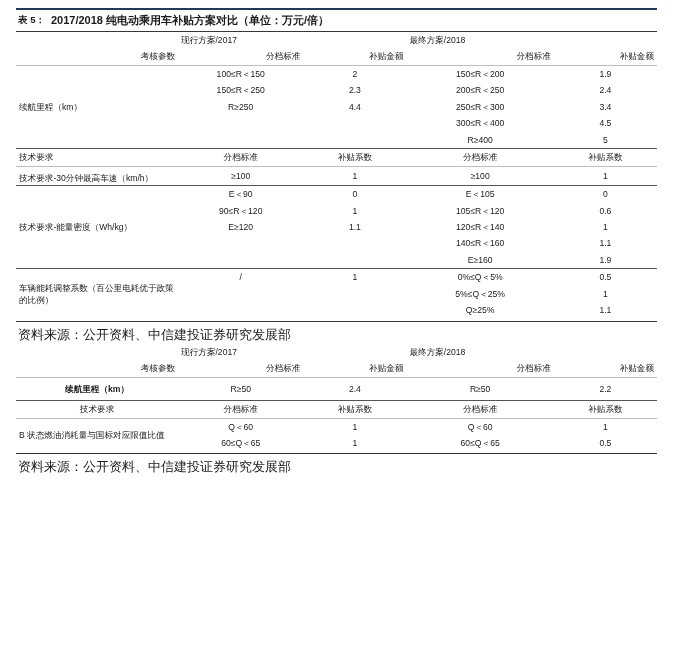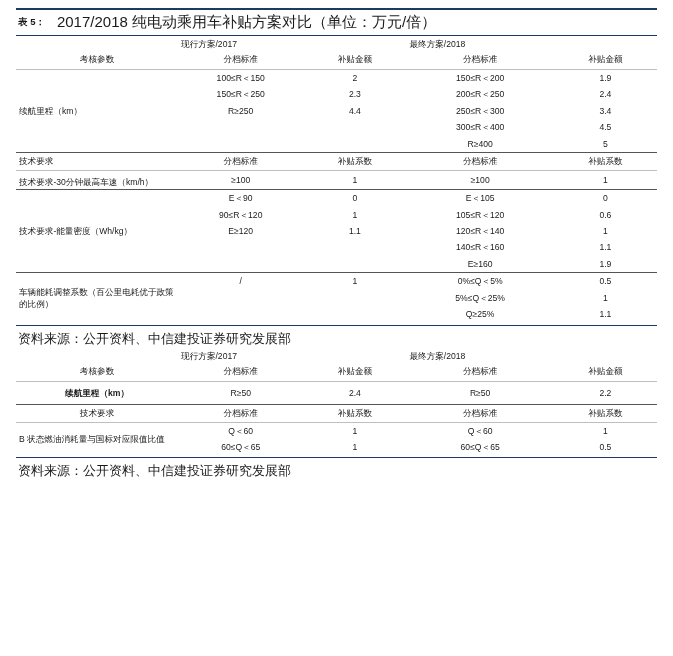--- a/index.html
+++ b/index.html
@@ -30,25 +30,25 @@
     border-top: 2px solid #1f3864;
     border-bottom: 1px solid #1f3864;
     padding: 3px 2px 3px 2px;
     margin-top: 8px;
   }
   .caption-label {
     font-weight: bold;
     font-size: 9.5px;
     color: #1a1a1a;
     white-space: nowrap;
-    margin-right: 12px;
+    margin-right: 6px;
   }
   .caption-text {
-    font-weight: normal;
-    font-size: 15px;
+    font-weight: bold;
+    font-size: 11px;
     color: #1a1a1a;
     white-space: nowrap;
   }
 
   table.grid {
     width: 100%;
     border-collapse: collapse;
     table-layout: fixed;
   }
   table.grid td, table.grid th {
@@ -59,25 +59,24 @@
     line-height: 1.45;
   }
   .hdr-main {
     text-align: left;
     font-weight: bold;
     font-size: 9px;
     padding-top: 6px;
     padding-bottom: 4px;
   }
   .hdr-sub {
-    text-align: center;
+    text-align: right;
     font-weight: bold;
     font-size: 8.6px;
     padding-bottom: 5px;
-    font-family: Liberation Mono, monospace;
   }
   .rowline {
     border-bottom: 1px solid #bfbfbf;
   }
   .thickline {
     border-bottom: 1.4px solid #555555;
   }
   .param-cell {
     text-align: left;
     padding-left: 14px;

